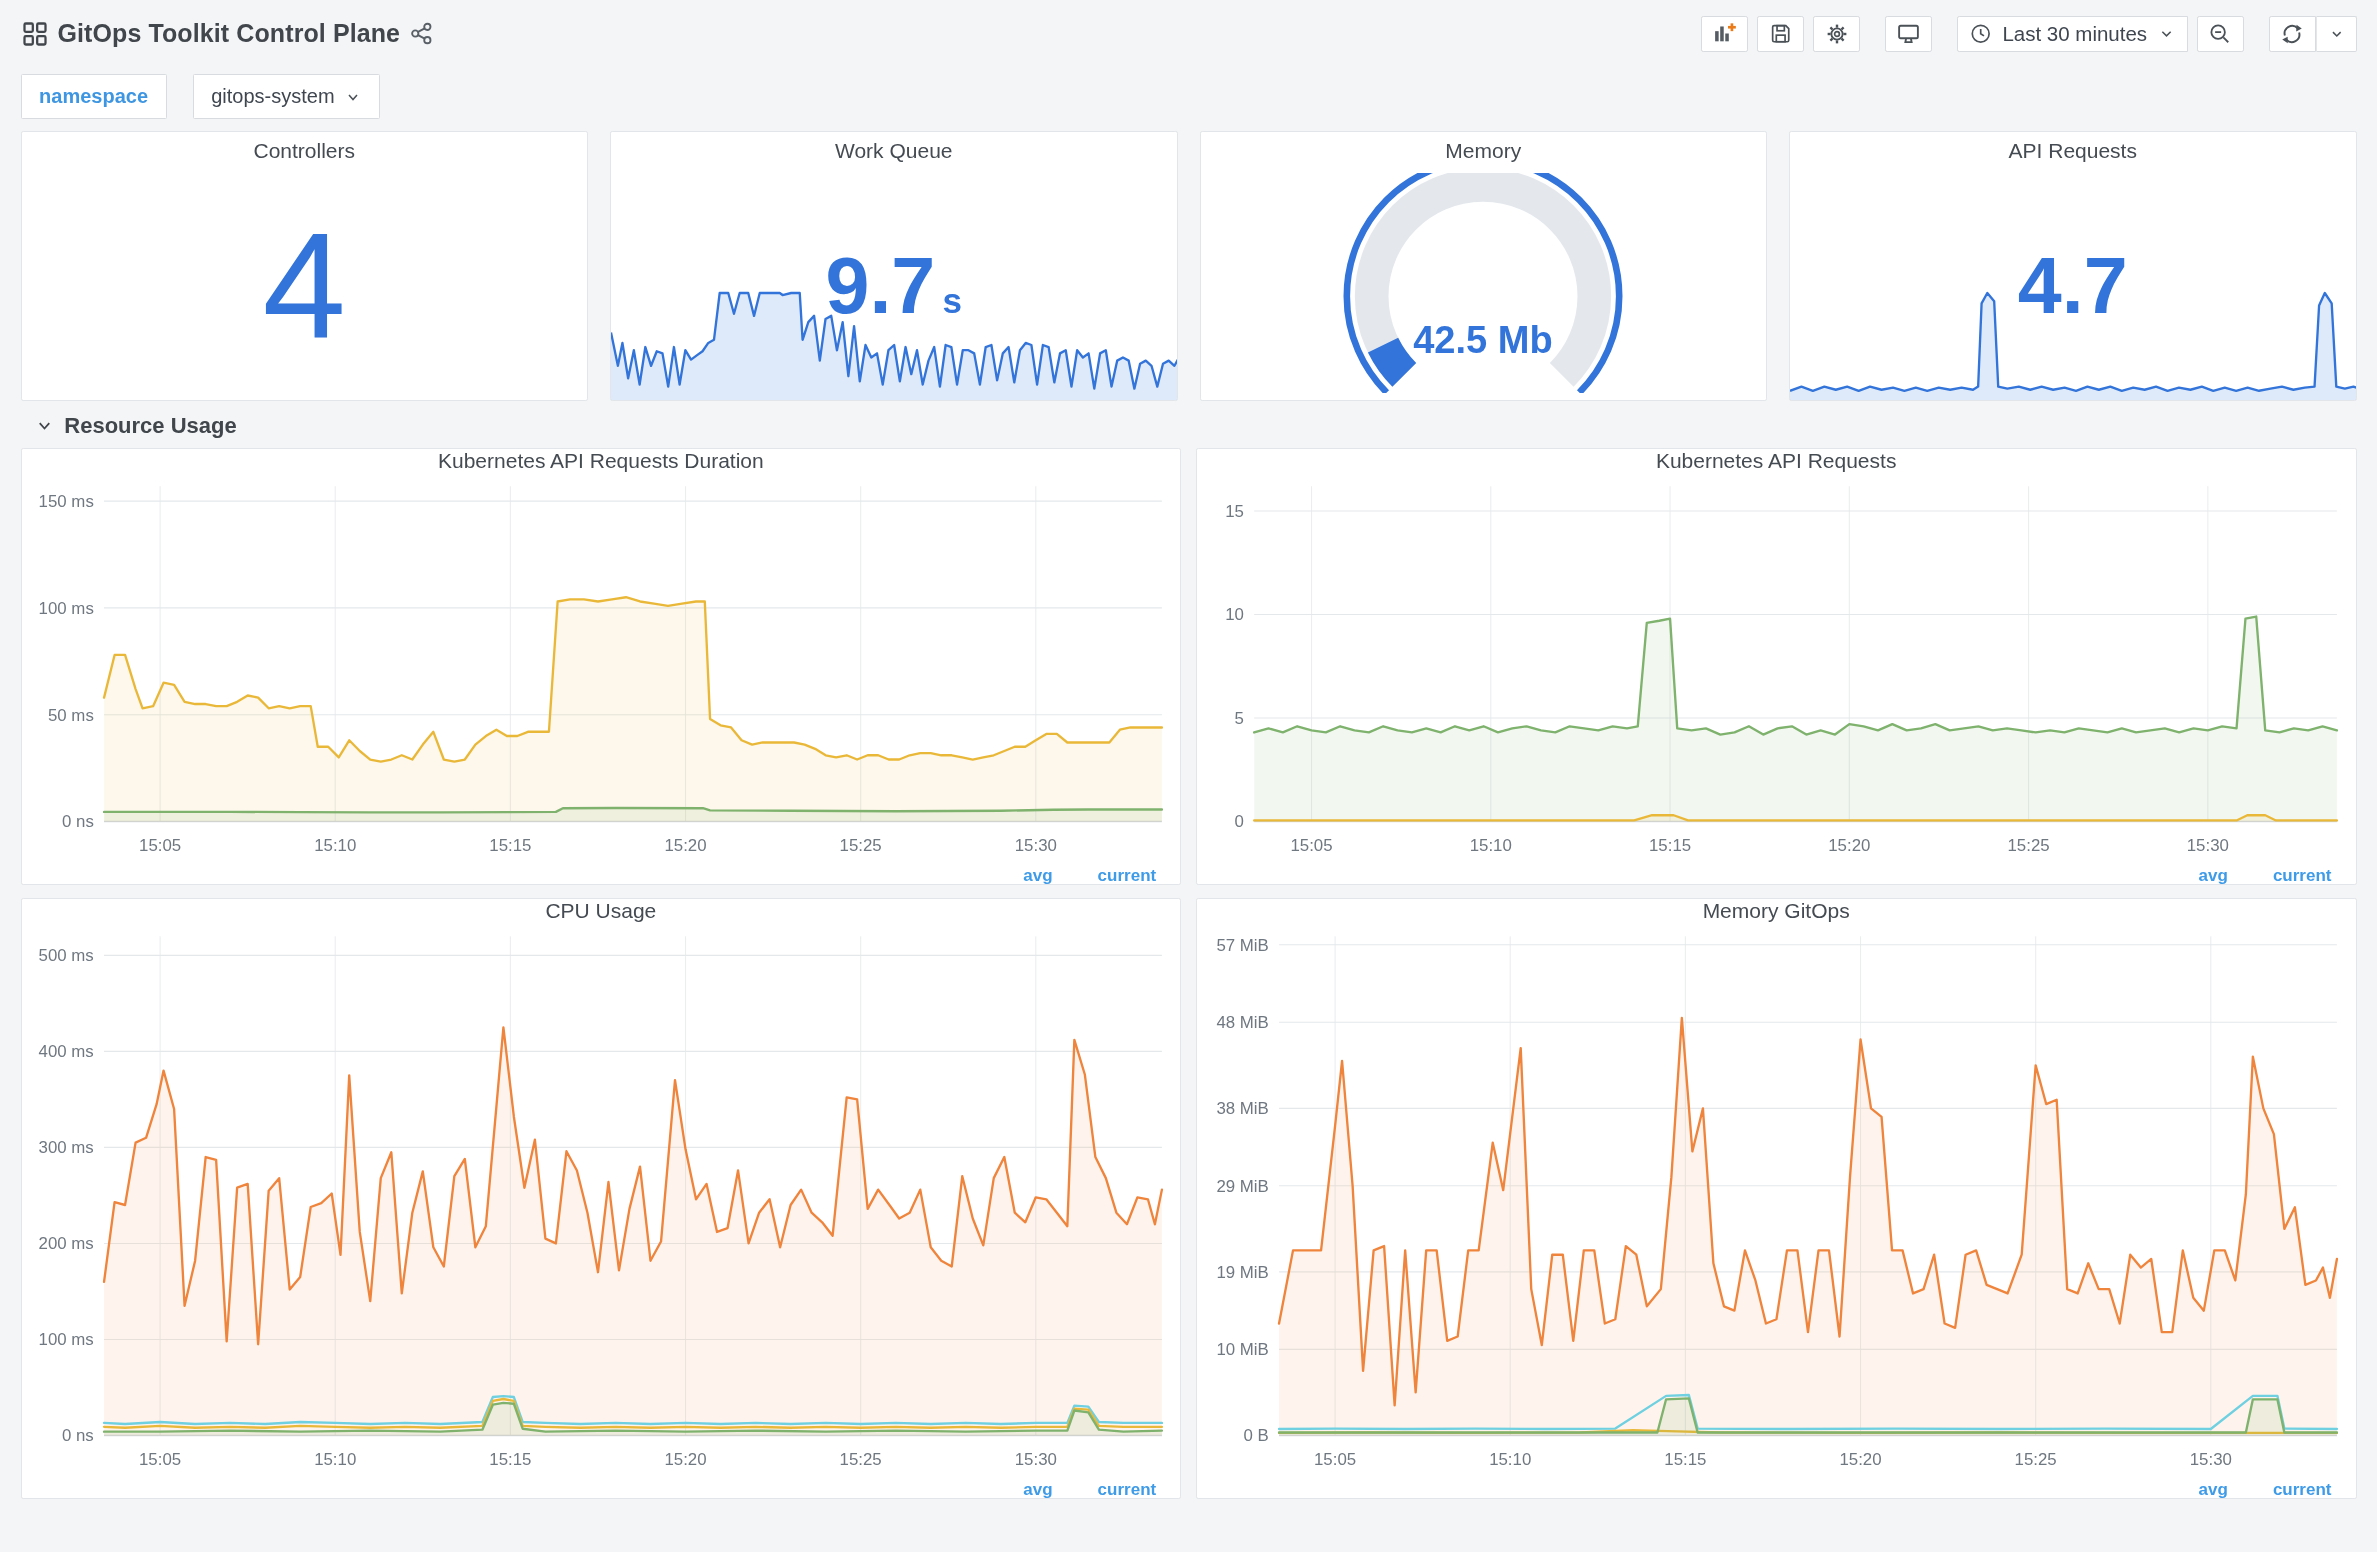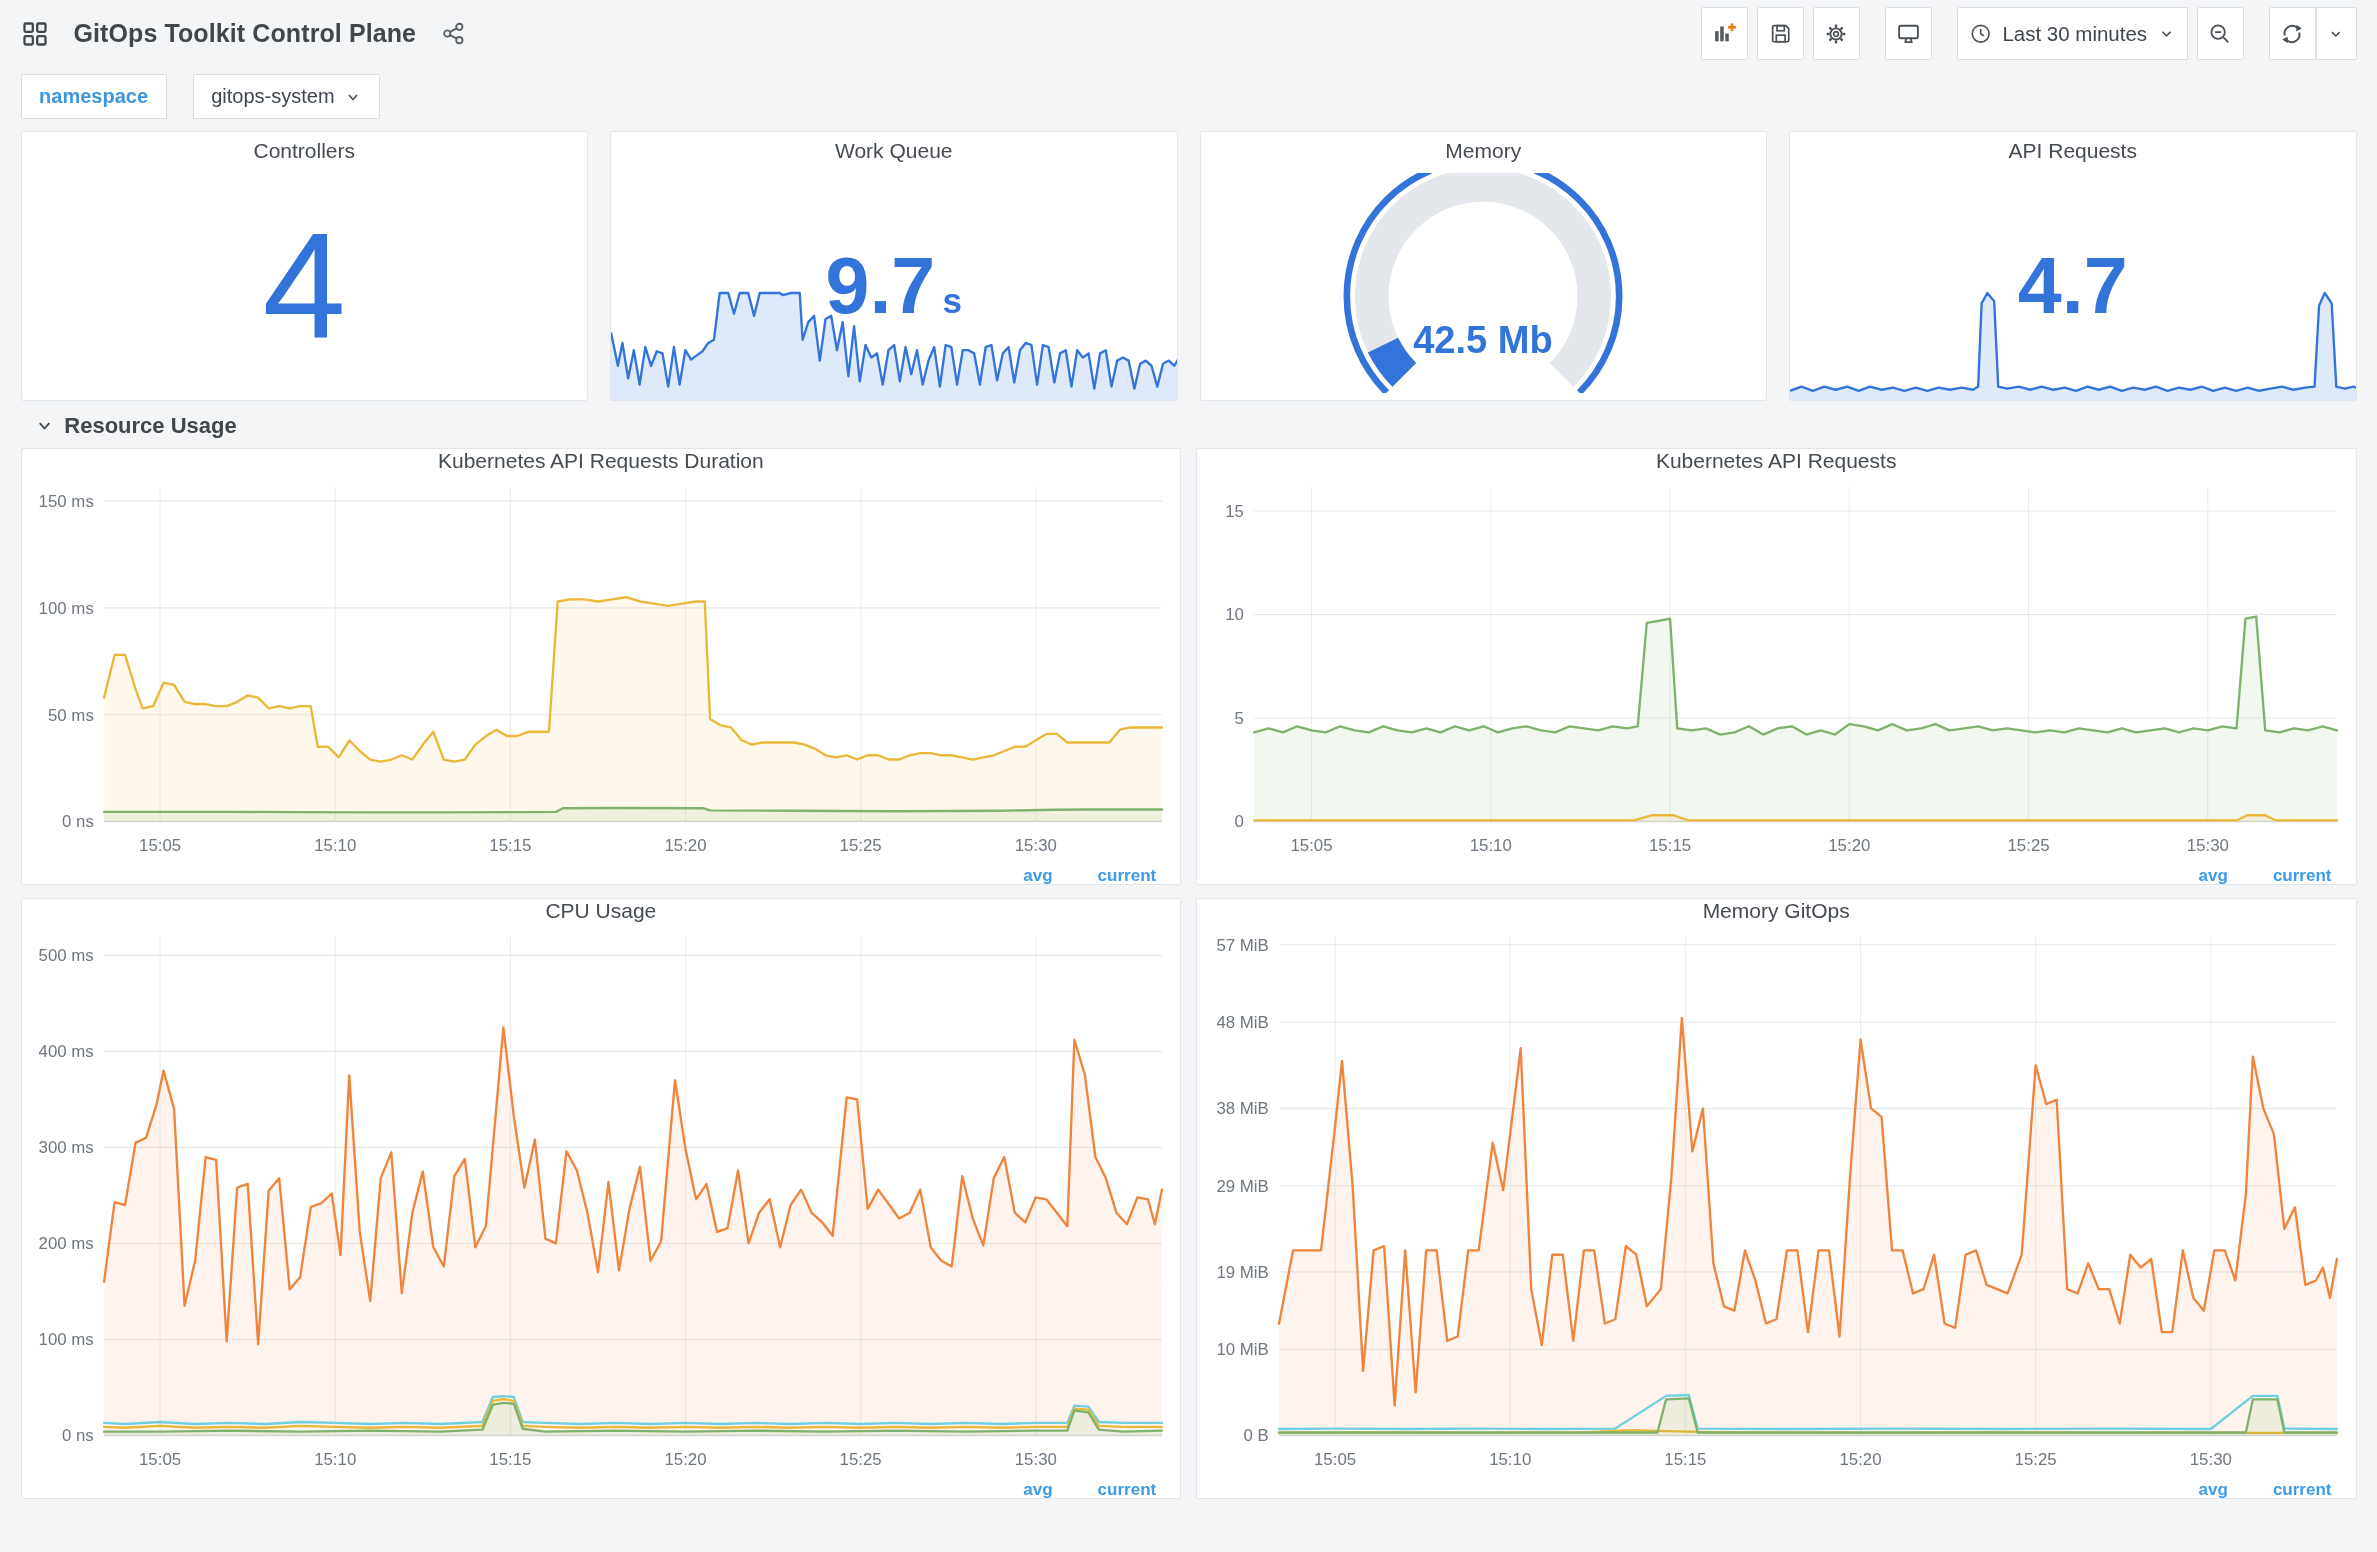--- a/index.html
+++ b/index.html
@@ -6,28 +6,28 @@
   html,body { margin:0; padding:0; }
   body {
     width:2377px; height:1553px;
     background:#F4F5F6;
     font-family:"Liberation Sans", sans-serif;
     color:#3F4650;
     overflow:hidden;
   }
   
   .header { display:flex; align-items:center; height:67px; padding:0 20.5px; }
-  .h-left { display:flex; align-items:center; gap:25px; flex:1; }
+  .h-left { display:flex; align-items:center; gap:9px; flex:1; }
   .h-title { font-size:25px; font-weight:600; color:#41464C; letter-spacing:0.1px; }
   .icon-btn { display:flex; align-items:center; justify-content:center; background:none; border:none; padding:0; cursor:pointer; }
   .toolbar { display:flex; align-items:center; }
   .tb-btn {
-    height:53px; min-width:47px; background:#FFFFFF;
+    height:36px; min-width:47px; background:#FFFFFF;
     border:0.7px solid #D8DBDF; border-radius:2.2px;
-    display:flex; align-items:center; justify-content:center;
+    display:flex; align-items:center; justify-content:flex-end;
     margin-left:8.8px; padding:0 10.3px; cursor:pointer;
   }
   .tb-btn.gap { margin-left:25px; }
   .tb-btn.joined-left { border-radius:2.2px 0 0 2.2px; margin-left:25px; }
   .tb-btn.joined-right { border-radius:0 2.2px 2.2px 0; margin-left:0; border-left:0.7px solid #E4E7EA; min-width:41px; }
   .timepicker { gap:10.3px; font-size:20.5px; font-weight:500; color:#3F4650; white-space:nowrap; }
   
   .submenu { display:flex; align-items:center; padding:7.3px 20.5px 11.7px; gap:26px; }
   .var-box {
     height:45px; display:flex; align-items:center; gap:10.3px;

